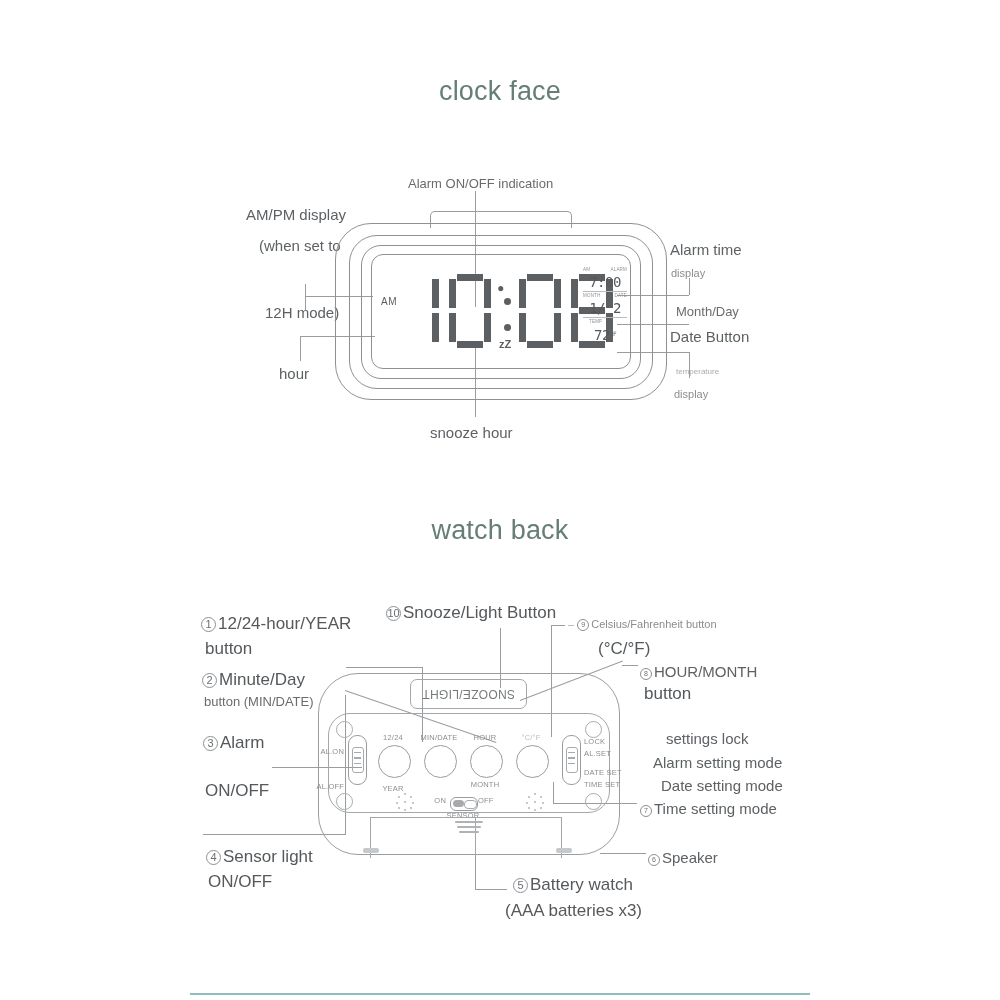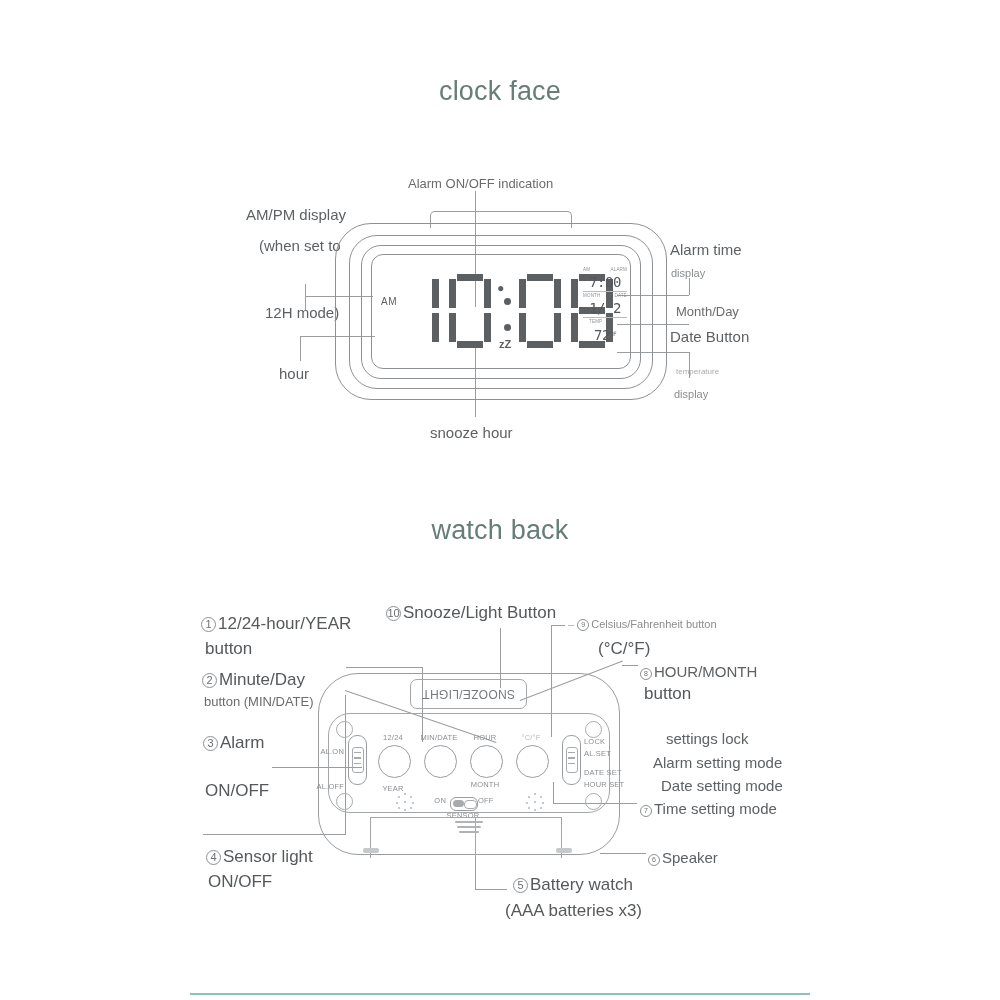--- a/index.html
+++ b/index.html
@@ -428,21 +428,21 @@
     <div class="slider" id="slider-mode">
       <div class="knob">
           <i></i>
           <i></i>
           <i></i>
         </div>
     </div>
     <div class="btn-cap" style="left:284px;top:72px;width:46px;text-align:left;">LOCK</div>
     <div class="btn-cap" style="left:284px;top:84px;width:46px;text-align:left;">AL.SET</div>
     <div class="btn-cap" style="left:284px;top:103px;width:46px;text-align:left;">DATE SET</div>
-    <div class="btn-cap" style="left:284px;top:115px;width:46px;text-align:left;">HOUR SET</div>
+    <div class="btn-cap" style="left:284px;top:115px;width:46px;text-align:left;">TIME SET</div>
 
     <div id="sensor-toggle">
       <div class="pill"></div>
       <div class="pill2"></div>
     </div>
     <div class="btn-cap" style="left:120px;top:131px;width:26px;text-align:right;">ON</div>
     <div class="btn-cap" style="left:178px;top:131px;width:26px;text-align:left;">OFF</div>
     <div class="btn-cap" style="left:138px;top:146px;width:50px;">SENSOR</div>
 
     <div class="dots" id="dots-left">

